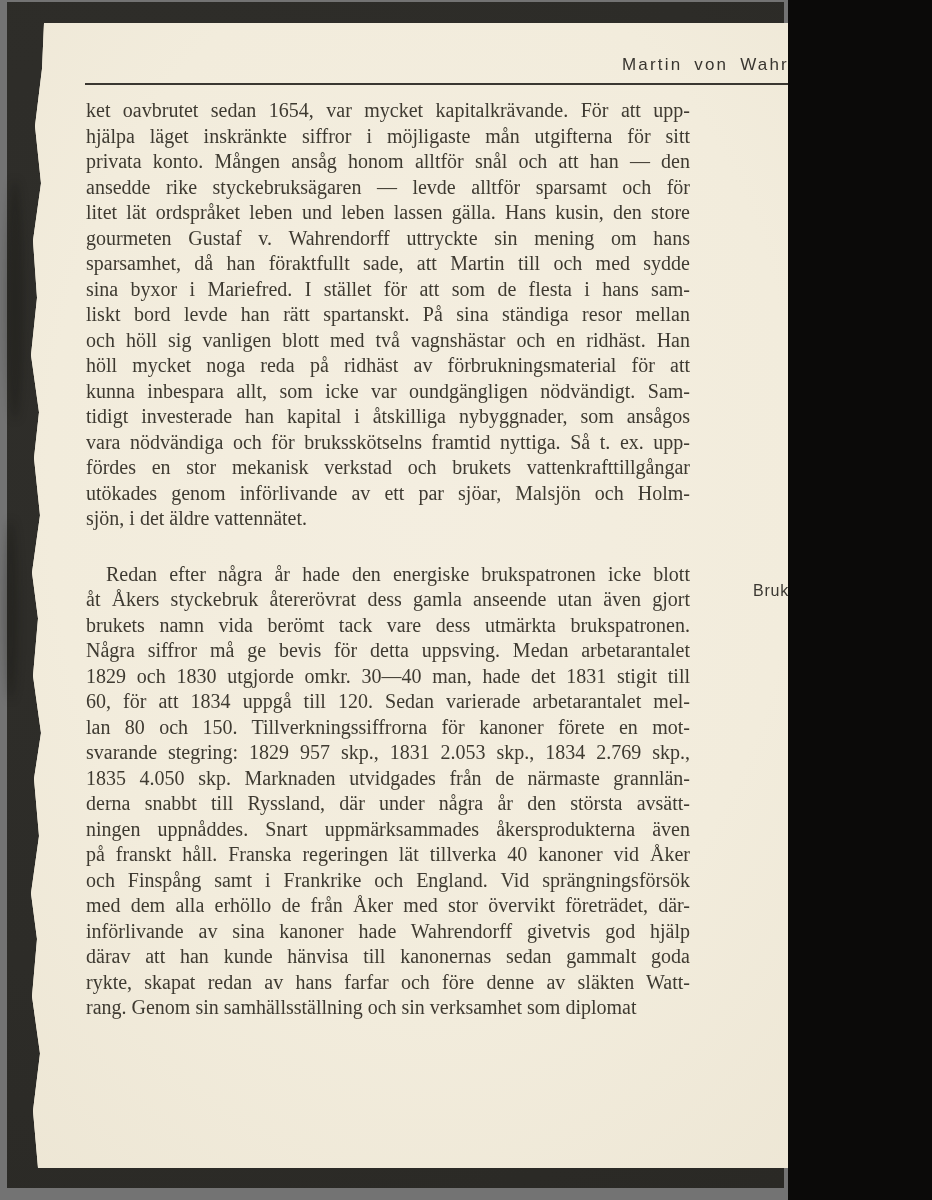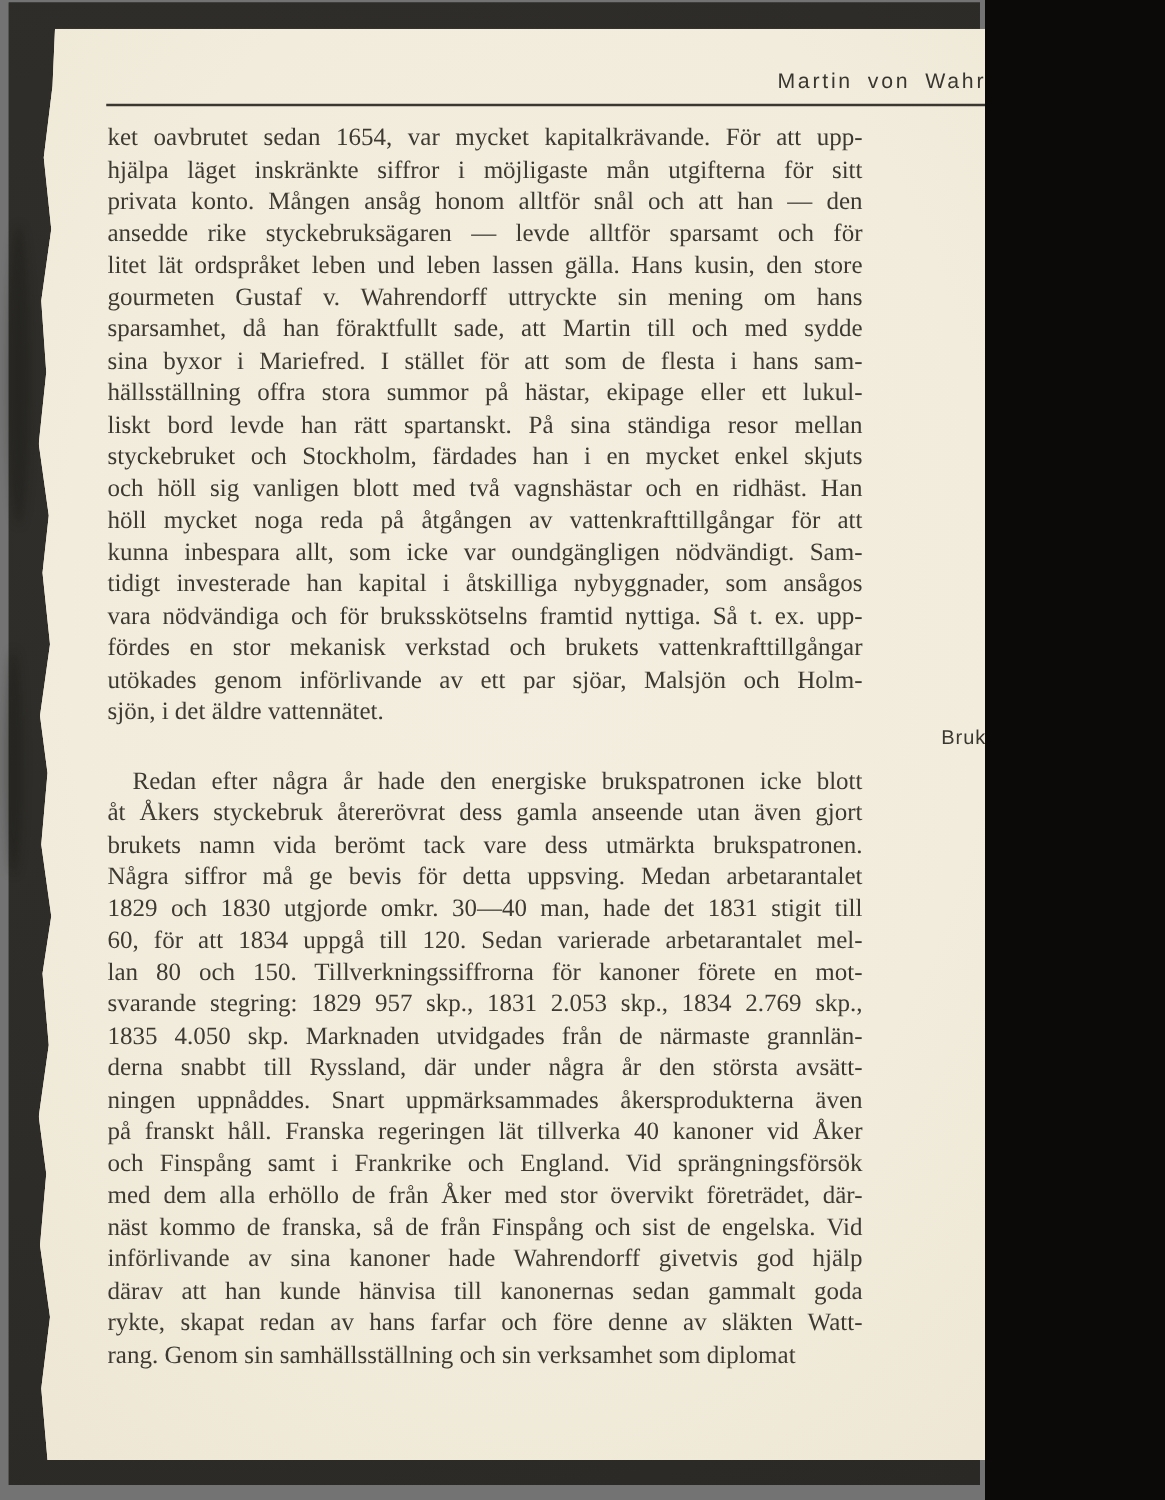--- a/index.html
+++ b/index.html
@@ -122,25 +122,23 @@
     <div class="body-text">
       <div class="para">
           <div class="line">ket oavbrutet sedan 1654, var mycket kapitalkrävande. För att upp-</div>
           <div class="line">hjälpa läget inskränkte siffror i möjligaste mån utgifterna för sitt</div>
           <div class="line">privata konto. Mången ansåg honom alltför snål och att han — den</div>
           <div class="line">ansedde rike styckebruksägaren — levde alltför sparsamt och för</div>
           <div class="line">litet lät ordspråket leben und leben lassen gälla. Hans kusin, den store</div>
           <div class="line">gourmeten Gustaf v. Wahrendorff uttryckte sin mening om hans</div>
           <div class="line">sparsamhet, då han föraktfullt sade, att Martin till och med sydde</div>
           <div class="line">sina byxor i Mariefred. I stället för att som de flesta i hans sam-</div>
-          <div class="line">hällsställning offra stora summor på hästar, ekipage eller ett lukul-</div>
           <div class="line">liskt bord levde han rätt spartanskt. På sina ständiga resor mellan</div>
-          <div class="line">styckebruket och Stockholm, färdades han i en mycket enkel skjuts</div>
           <div class="line">och höll sig vanligen blott med två vagnshästar och en ridhäst. Han</div>
-          <div class="line">höll mycket noga reda på åtgången av vattenkrafttillgångar för att</div>
+          <div class="line">höll mycket noga reda på ridhäst av förbrukningsmaterial för att</div>
           <div class="line">kunna inbespara allt, som icke var oundgängligen nödvändigt. Sam-</div>
           <div class="line">tidigt investerade han kapital i åtskilliga nybyggnader, som ansågos</div>
           <div class="line">vara nödvändiga och för bruksskötselns framtid nyttiga. Så t. ex. upp-</div>
           <div class="line">fördes en stor mekanisk verkstad och brukets vattenkrafttillgångar</div>
           <div class="line">utökades genom införlivande av ett par sjöar, Malsjön och Holm-</div>
           <div class="line line-last">sjön, i det äldre vattennätet.</div>
         </div>
       <div class="para para-indent">
           <div class="line">Redan efter några år hade den energiske brukspatronen icke blott</div>
           <div class="line">åt Åkers styckebruk återerövrat dess gamla anseende utan även gjort</div>
@@ -149,21 +147,20 @@
           <div class="line">1829 och 1830 utgjorde omkr. 30—40 man, hade det 1831 stigit till</div>
           <div class="line">60, för att 1834 uppgå till 120. Sedan varierade arbetarantalet mel-</div>
           <div class="line">lan 80 och 150. Tillverkningssiffrorna för kanoner förete en mot-</div>
           <div class="line">svarande stegring: 1829 957 skp., 1831 2.053 skp., 1834 2.769 skp.,</div>
           <div class="line">1835 4.050 skp. Marknaden utvidgades från de närmaste grannlän-</div>
           <div class="line">derna snabbt till Ryssland, där under några år den största avsätt-</div>
           <div class="line">ningen uppnåddes. Snart uppmärksammades åkersprodukterna även</div>
           <div class="line">på franskt håll. Franska regeringen lät tillverka 40 kanoner vid Åker</div>
           <div class="line">och Finspång samt i Frankrike och England. Vid sprängningsförsök</div>
           <div class="line">med dem alla erhöllo de från Åker med stor övervikt företrädet, där-</div>
-          <div class="line">näst kommo de franska, så de från Finspång och sist de engelska. Vid</div>
           <div class="line">införlivande av sina kanoner hade Wahrendorff givetvis god hjälp</div>
           <div class="line">därav att han kunde hänvisa till kanonernas sedan gammalt goda</div>
           <div class="line">rykte, skapat redan av hans farfar och före denne av släkten Watt-</div>
           <div class="line line-last">rang. Genom sin samhällsställning och sin verksamhet som diplomat</div>
         </div>
     </div>
 
     <div class="margin-note">Brukspatron.</div>
 
     <div class="page-number">91</div>

